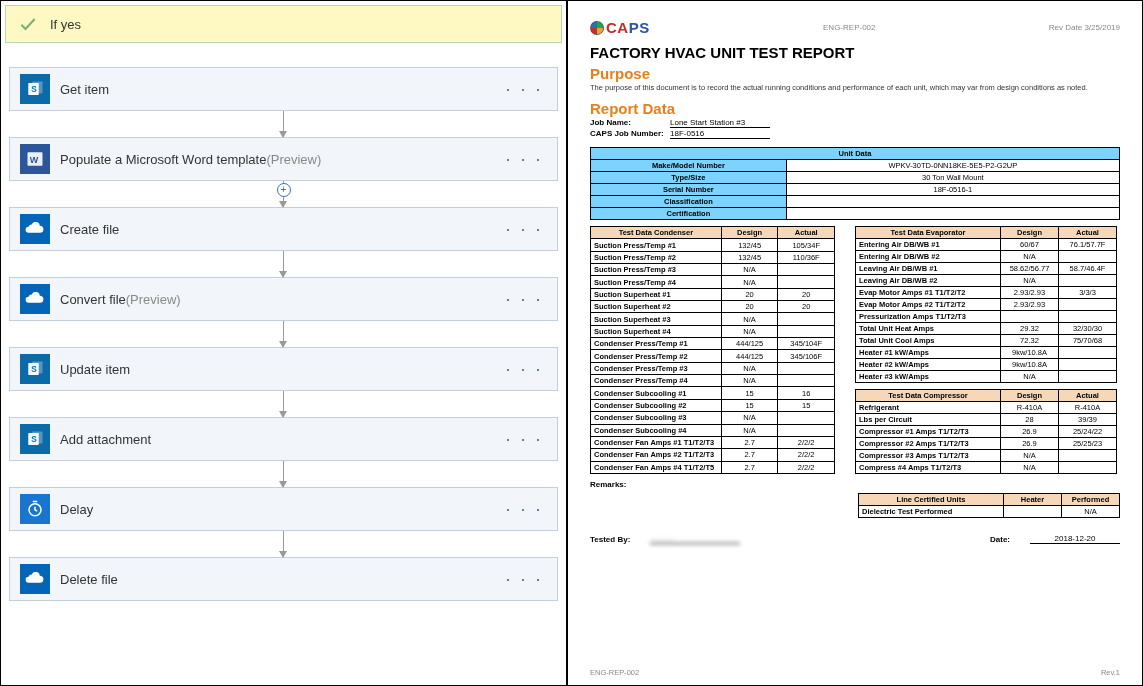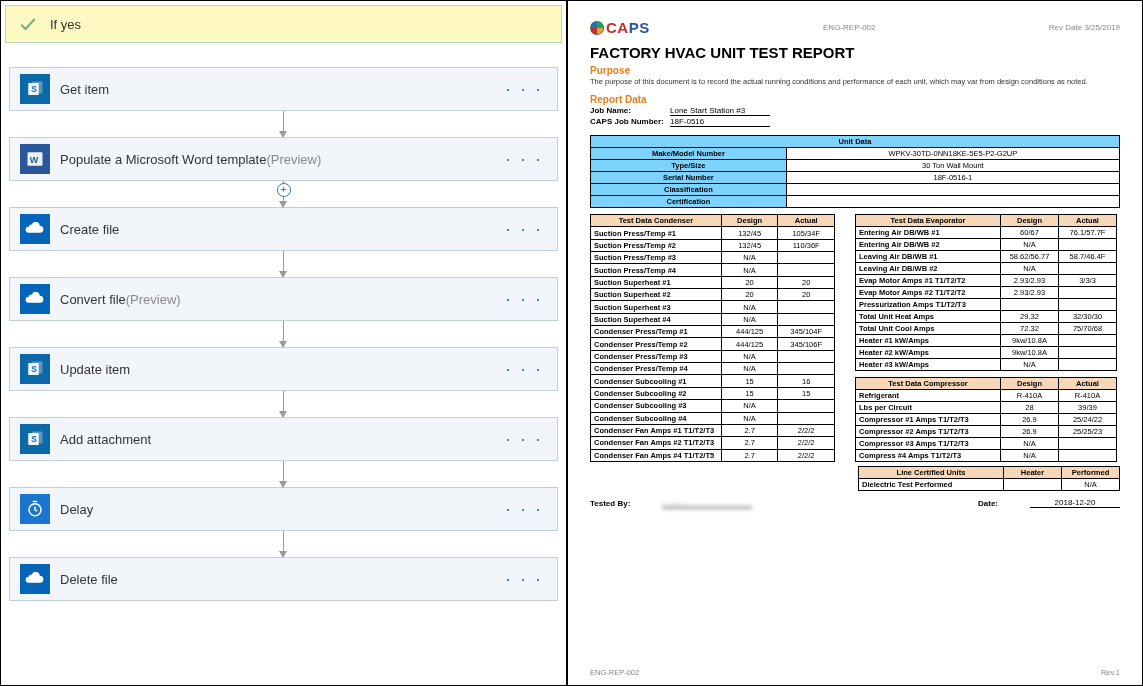--- a/index.html
+++ b/index.html
@@ -76,21 +76,21 @@
     
     .doc-top { display: flex; align-items: center; justify-content: space-between; margin-bottom: 8px; }
     .logo-wrap { display: flex; align-items: center; }
     .logo-gear { width: 14px; height: 14px; border-radius: 50%; background: conic-gradient(#1aa84f 0 90deg,#e8a13c 90deg 180deg,#c62d2d 180deg 270deg,#2a6fb5 270deg 360deg); margin-right: 2px; border: 1.5px dotted #444; }
     .logo-txt { font-weight: 800; font-size: 15px; letter-spacing: 0.5px; }
     .logo-txt .red { color: #c92b2b; }
     .logo-txt .blue { color: #2a55a8; }
     .docid { color: #888; font-size: 8px; }
 
     .doc-title { font-size: 15px; font-weight: 800; }
-    .sec-head { color: #e97f19; font-weight: 700; font-size: 10px; margin-top: 4px; }
+    .sec-head { color: #e97f19; font-weight: 700; font-size: 15px; margin-top: 4px; }
     .purpose-txt { font-size: 7.5px; color: #333; margin-top: 1px; }
 
     .rd-row { display: flex; font-size: 8px; margin-top: 1px; }
     .rd-label { width: 80px; font-weight: 700; }
     .rd-val { border-bottom: 1px solid #000; min-width: 100px; padding-bottom: 0; }
 
     table { border-collapse: collapse; }
     td, th { border: 1px solid #000; padding: 1px 3px; font-size: 7.5px; white-space: nowrap; overflow: hidden; }
     .thead-orange { background: #f6d7b8; font-weight: 700; text-align: center; }
     .lbl-cell { font-weight: 700; }
@@ -104,21 +104,21 @@
     .tbl-cond { width: 245px; }
     .tbl-right-stack { width: 262px; display: flex; flex-direction: column; gap: 6px; }
     .tbl-cond td:nth-child(1){ width:125px; }
     .tbl-cond td:nth-child(2){ width:55px; text-align:center; }
     .tbl-cond td:nth-child(3){ width:55px; text-align:center; }
     .small-tbl td:nth-child(1){ width:140px; }
     .small-tbl td:nth-child(2){ width:56px; text-align:center; }
     .small-tbl td:nth-child(3){ width:56px; text-align:center; }
 
     .remarks { font-size: 8px; font-weight: 700; margin-top: 6px; }
-    .sign-line { display: flex; gap: 32px; margin-top: 7px; font-size: 8px; align-items: flex-end; }
+    .sign-line { display: flex; gap: 20px; margin-top: 16px; font-size: 8px; align-items: flex-end; }
     .sign-line .field { border-bottom: 1px solid #000; display: inline-block; min-width: 90px; height: 10px; }
     .blur { filter: blur(2px); color: #aaa; }
     .footer { position: absolute; bottom: 8px; left: 22px; right: 22px; display: flex; justify-content: space-between; font-size: 7.5px; color: #888; }
   </style>
 </head>
 <body>
 
 <div class="left-panel">
   <div class="flow-header">
     <span class="check-icon">
@@ -504,20 +504,21 @@
             <tr>
               <td class="lbl-cell">Compress #4 Amps T1/T2/T3</td>
               <td>N/A</td>
               <td></td>
             </tr>
           </tbody>
       </table>
     </div>
   </div>
 
+  <div class="remarks">Remarks:</div>
 
   <div style="display:flex;justify-content:flex-end;margin-top:4px">
     <table class="small-tbl" style="width:262px">
       <tbody>
           <tr>
             <td class="thead-orange">Line Certified Units</td>
             <td class="thead-orange">Heater</td>
             <td class="thead-orange">Performed</td>
           </tr>
       </tbody>

